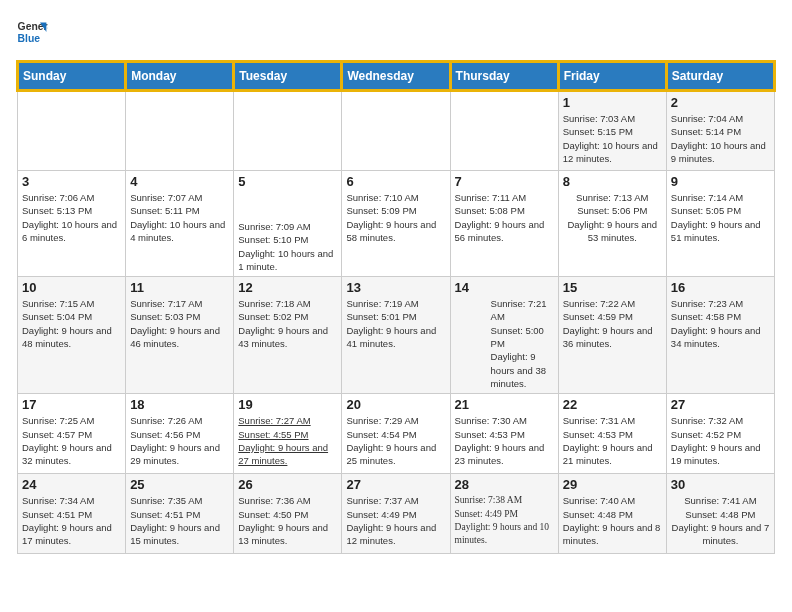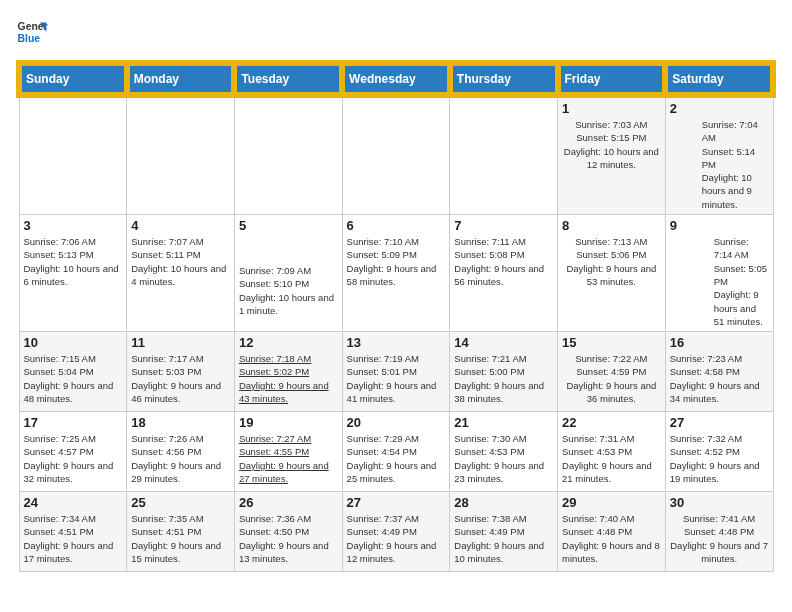--- a/index.html
+++ b/index.html
@@ -42,21 +42,21 @@
       border-collapse: collapse;
       table-layout: fixed;
     }
     thead tr th {
       background-color: #2a7bbf;
       color: #fff;
       font-size: 12px;
       font-weight: bold;
       padding: 6px 4px;
       text-align: left;
-      border: 6px solid #eab308;
+      border: 3px solid #eab308;
     }
     tbody tr td {
       border: 1px solid #ccc;
       vertical-align: top;
       padding: 3px 4px;
       font-size: 10px;
       color: #333;
       height: 80px;
       background: #fff;
     }
@@ -109,27 +109,27 @@
   </thead>
   <tbody id="calendar-body">
       <tr>
         <td class="empty"></td>
         <td class="empty"></td>
         <td class="empty"></td>
         <td class="empty"></td>
         <td class="empty"></td>
         <td>
           <div class="day-number">1</div>
-          <div class="day-info" style="white-space: pre-line; text-align: center;">Sunrise: 7:03 AM
+          <div class="day-info" style="white-space: pre-line;">Sunrise: 7:03 AM
 Sunset: 5:15 PM
 Daylight: 10 hours and 12 minutes.</div>
         </td>
         <td>
           <div class="day-number">2</div>
-          <div class="day-info" style="white-space: pre-line; margin-left: 32px;">Sunrise: 7:04 AM
+          <div class="day-info" style="white-space: pre-line;">Sunrise: 7:04 AM
 Sunset: 5:14 PM
 Daylight: 10 hours and 9 minutes.</div>
         </td>
       </tr>
       <tr>
         <td>
           <div class="day-number">3</div>
           <div class="day-info" style="white-space: pre-line;">Sunrise: 7:06 AM
 Sunset: 5:13 PM
 Daylight: 10 hours and 6 minutes.</div>
@@ -159,59 +159,59 @@
 Daylight: 9 hours and 56 minutes.</div>
         </td>
         <td>
           <div class="day-number">8</div>
           <div class="day-info" style="white-space: pre-line; text-align: center;">Sunrise: 7:13 AM
 Sunset: 5:06 PM
 Daylight: 9 hours and 53 minutes.</div>
         </td>
         <td>
           <div class="day-number">9</div>
-          <div class="day-info" style="white-space: pre-line; margin-left: 44px;">Sunrise: 7:14 AM
+          <div class="day-info" style="white-space: pre-line;">Sunrise: 7:14 AM
 Sunset: 5:05 PM
 Daylight: 9 hours and 51 minutes.</div>
         </td>
       </tr>
       <tr>
         <td>
           <div class="day-number">10</div>
           <div class="day-info" style="white-space: pre-line;">Sunrise: 7:15 AM
 Sunset: 5:04 PM
 Daylight: 9 hours and 48 minutes.</div>
         </td>
         <td>
           <div class="day-number">11</div>
           <div class="day-info" style="white-space: pre-line;">Sunrise: 7:17 AM
 Sunset: 5:03 PM
 Daylight: 9 hours and 46 minutes.</div>
         </td>
         <td>
           <div class="day-number">12</div>
-          <div class="day-info" style="white-space: pre-line; text-decoration: underline;">Sunrise: 7:18 AM
+          <div class="day-info" style="white-space: pre-line;">Sunrise: 7:18 AM
 Sunset: 5:02 PM
 Daylight: 9 hours and 43 minutes.</div>
         </td>
         <td>
           <div class="day-number">13</div>
           <div class="day-info" style="white-space: pre-line;">Sunrise: 7:19 AM
 Sunset: 5:01 PM
 Daylight: 9 hours and 41 minutes.</div>
         </td>
         <td>
           <div class="day-number">14</div>
-          <div class="day-info" style="white-space: pre-line;">Sunrise: 7:21 AM
+          <div class="day-info" style="white-space: pre-line; margin-left: 36px;">Sunrise: 7:21 AM
 Sunset: 5:00 PM
 Daylight: 9 hours and 38 minutes.</div>
         </td>
         <td>
           <div class="day-number">15</div>
-          <div class="day-info" style="white-space: pre-line; text-align: center;">Sunrise: 7:22 AM
+          <div class="day-info" style="white-space: pre-line;">Sunrise: 7:22 AM
 Sunset: 4:59 PM
 Daylight: 9 hours and 36 minutes.</div>
         </td>
         <td>
           <div class="day-number">16</div>
           <div class="day-info" style="white-space: pre-line;">Sunrise: 7:23 AM
 Sunset: 4:58 PM
 Daylight: 9 hours and 34 minutes.</div>
         </td>
       </tr>
@@ -279,21 +279,21 @@
 Daylight: 9 hours and 13 minutes.</div>
         </td>
         <td>
           <div class="day-number">27</div>
           <div class="day-info" style="white-space: pre-line;">Sunrise: 7:37 AM
 Sunset: 4:49 PM
 Daylight: 9 hours and 12 minutes.</div>
         </td>
         <td>
           <div class="day-number">28</div>
-          <div class="day-info" style="white-space: pre-line;">Sunrise: 7:38 AM
+          <div class="day-info" style="white-space: pre-line; font-family: Liberation Serif, serif;">Sunrise: 7:38 AM
 Sunset: 4:49 PM
 Daylight: 9 hours and 10 minutes.</div>
         </td>
         <td>
           <div class="day-number">29</div>
           <div class="day-info" style="white-space: pre-line;">Sunrise: 7:40 AM
 Sunset: 4:48 PM
 Daylight: 9 hours and 8 minutes.</div>
         </td>
         <td>

